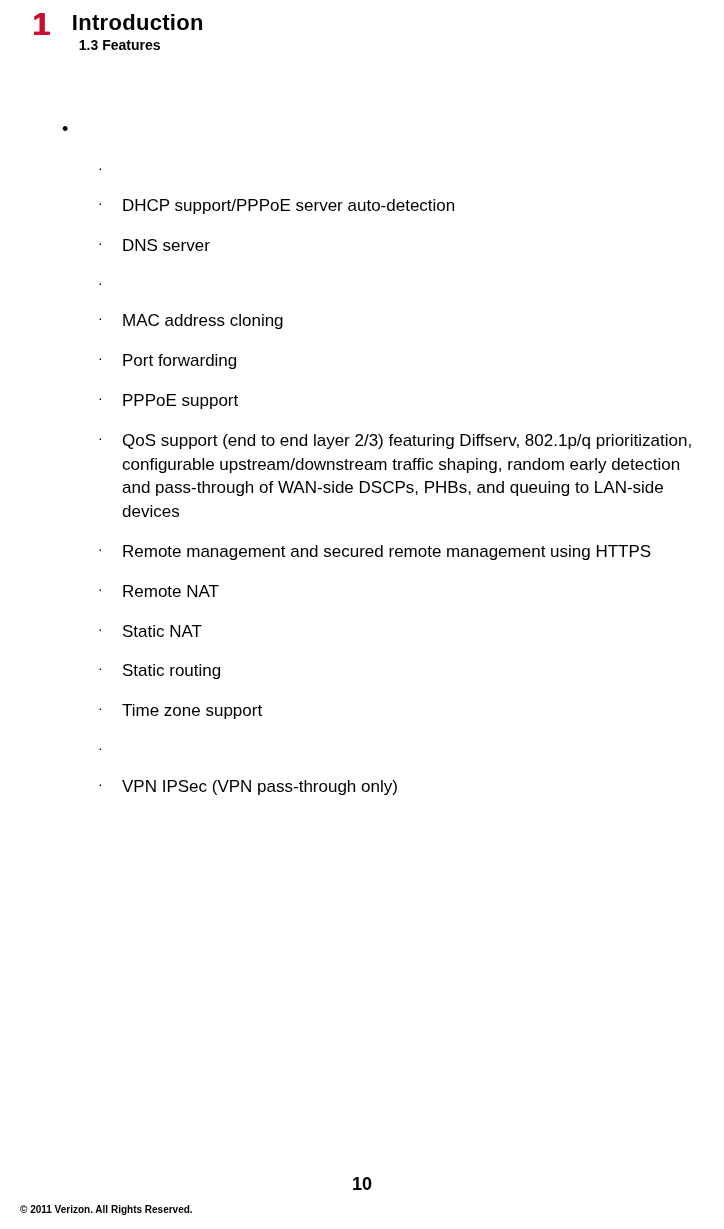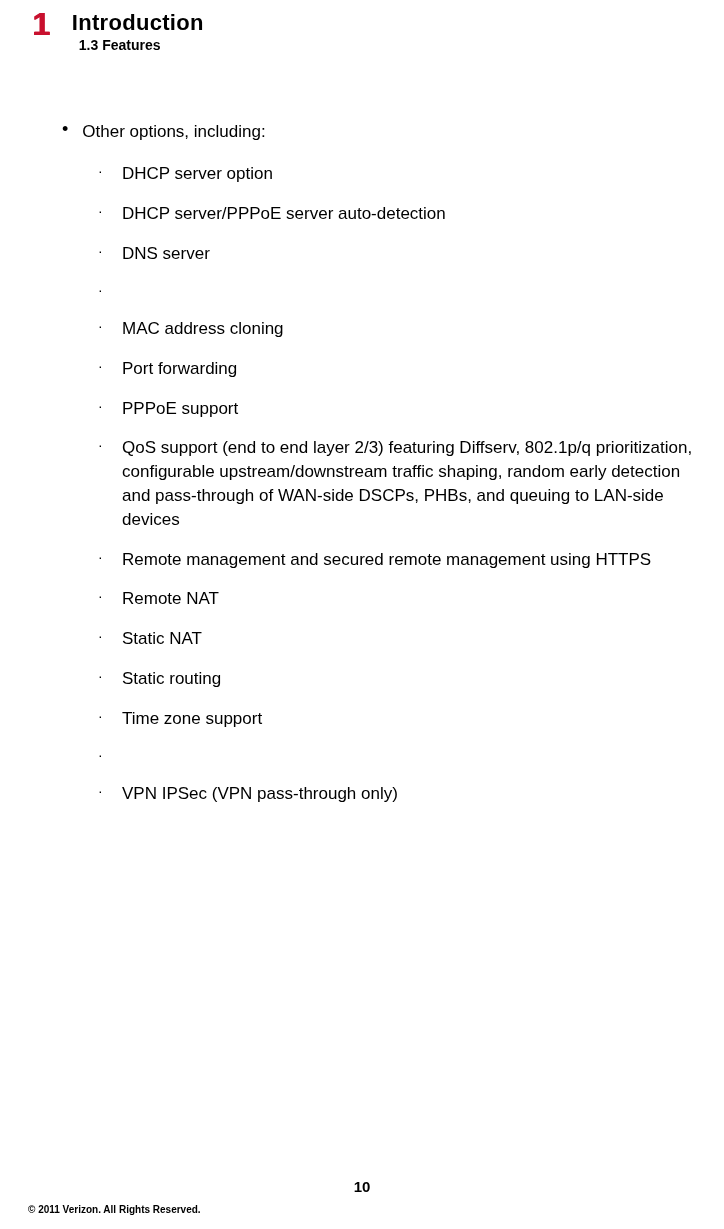--- a/index.html
+++ b/index.html
@@ -78,55 +78,53 @@
     .sub-text {
       font-size: 17px;
       line-height: 1.4;
     }
     .page-number {
       position: absolute;
       bottom: 34px;
       left: 0;
       right: 0;
       text-align: center;
-      font-size: 15px;
+      font-size: 18px;
       font-weight: 700;
     }
     .copyright {
       position: absolute;
       bottom: 14px;
-      left: 28px;
+      left: 20px;
       font-size: 10px;
       font-weight: 600;
     }
   </style>
 </head>
 <body>
 
 <div class="header">
   <div class="chapter-num">1</div>
   <div class="chapter-titles">
     <div class="chapter-title">Introduction</div>
     <div class="section-title">1.3  Features</div>
   </div>
 </div>
 
 <div class="content">
   <div class="bullet-item">
     <span class="bullet-dot">•</span>
-    <span class="bullet-text">Other options, including:</span>
   </div>
   <div class="sublist">
     <div class="sub-item">
       <span class="sub-dot">·</span>
-      <span class="sub-text">DHCP server option</span>
     </div>
     <div class="sub-item">
       <span class="sub-dot">·</span>
-      <span class="sub-text">DHCP server/PPPoE server auto-detection</span>
+      <span class="sub-text">DHCP support/PPPoE server auto-detection</span>
     </div>
     <div class="sub-item">
       <span class="sub-dot">·</span>
       <span class="sub-text">DNS server</span>
     </div>
     <div class="sub-item">
       <span class="sub-dot">·</span>
     </div>
     <div class="sub-item">
       <span class="sub-dot">·</span>

